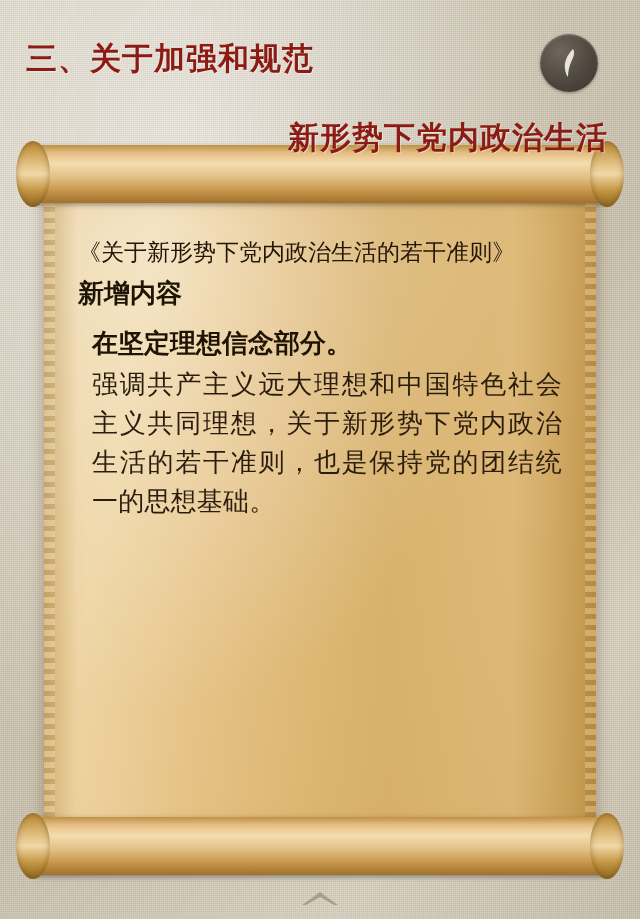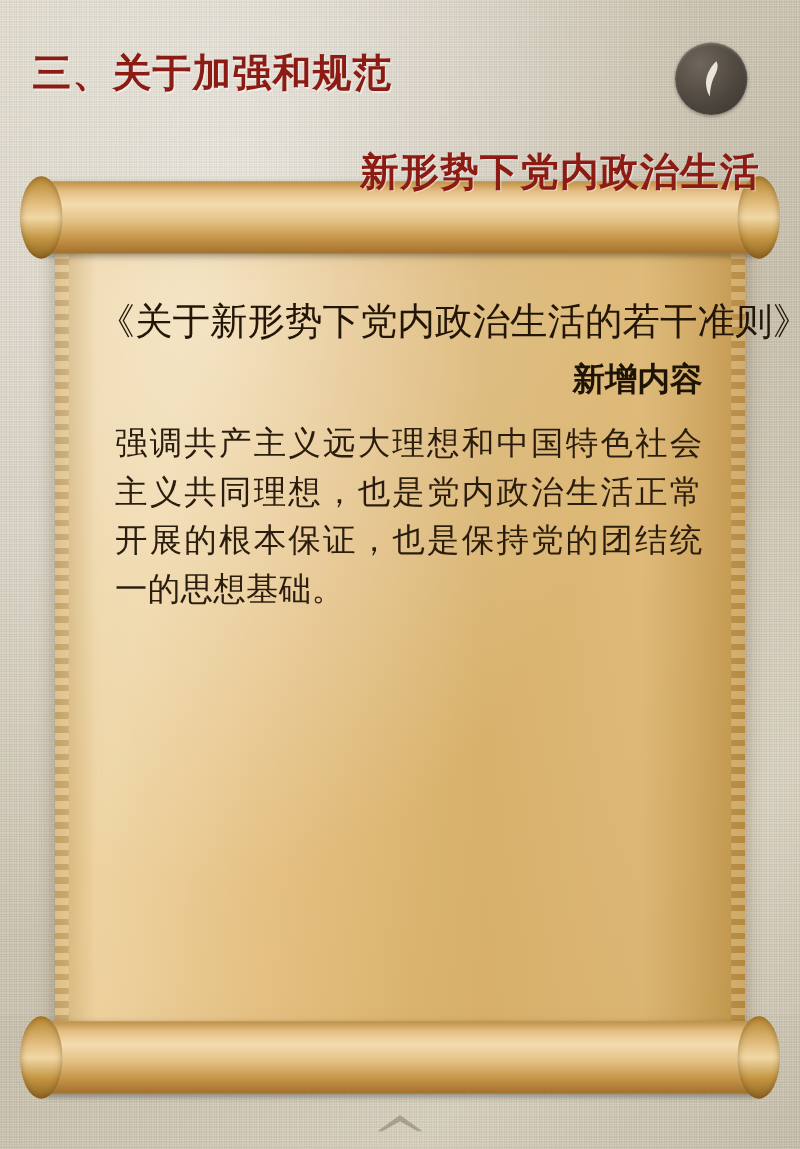--- a/index.html
+++ b/index.html
@@ -166,31 +166,31 @@
   .edge-left { left: 0; }
   .edge-right { right: 0; }
 
   .content {
     position: relative;
     z-index: 4;
     padding: 52px 34px 0 34px;
     color: #2b1d0d;
   }
   .doc-title {
-    font-size: 30px;
-    text-align: right;
+    font-size: 23px;
+    text-align: left;
     letter-spacing: 0px;
     color: #231606;
     white-space: nowrap;
     margin-bottom: 8px;
   }
   .doc-subtitle {
     font-size: 26px;
     font-weight: bold;
-    text-align: right;
+    text-align: left;
     color: #1f1404;
     margin-bottom: 14px;
   }
   .section-heading {
     font-size: 26px;
     font-weight: bold;
     color: #1f1404;
     margin: 10px 0 2px 14px;
     line-height: 1.45;
   }
@@ -240,21 +240,22 @@
     </div>
 
     <div class="paper">
       <div class="edge edge-left"></div>
       <div class="edge edge-right"></div>
 
       <div class="content">
         <div class="doc-title">《关于新形势下党内政治生活的若干准则》</div>
         <div class="doc-subtitle">新增内容</div>
 
-        <p class="para">强调共产主义远大理想和中国特色社会主义共同理想，也是党内政治生活正常开展的根本保证，也是保持党的团结统一的思想基础。</p>
+        <div class="section-heading">在坚定理想信念部分。</div>
+        <p class="para">强调共产主义远大理想和中国特色社会主义共同理想，关于新形势下党内政治生活的若干准则，也是保持党的团结统一的思想基础。</p>
 
       </div>
     </div>
 
     <div class="roller roller-bottom">
       <div class="cap cap-left"></div>
       <div class="cap cap-right"></div>
     </div>
   </div>
 

